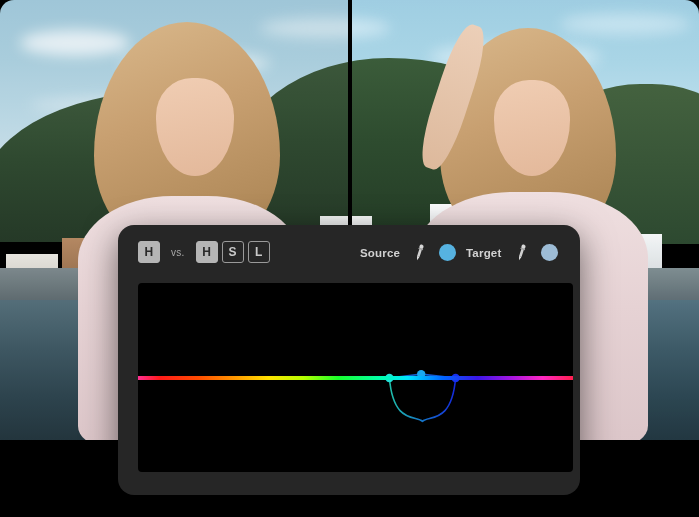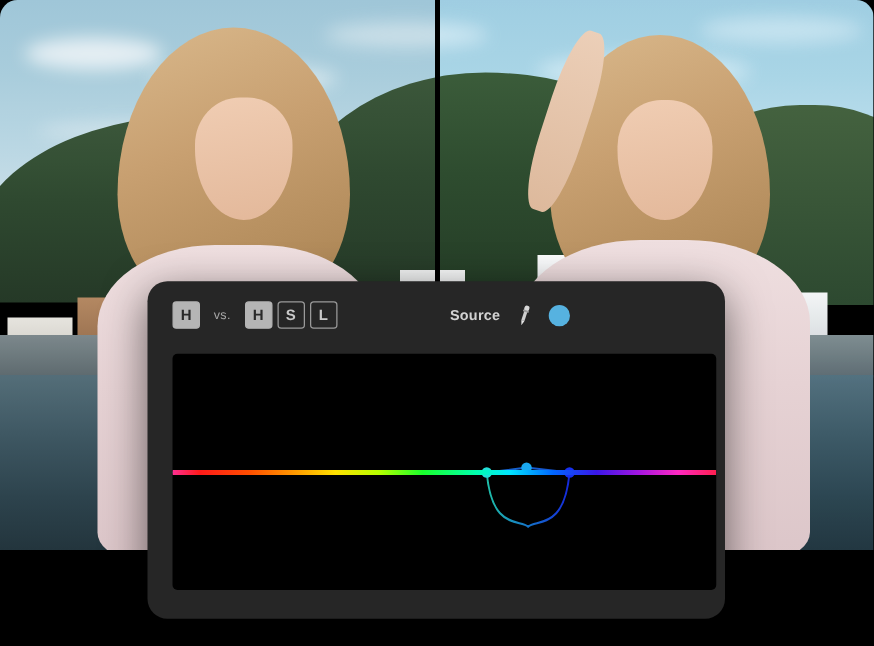--- a/index.html
+++ b/index.html
@@ -334,20 +334,32 @@
           <g transform="rotate(18 7.5 9.5)">
             <rect x="5.6" y="1.2" width="4.0" height="4.6" rx="1.9" fill="#d8d8d8"></rect>
             <rect x="6.3" y="5.4" width="2.6" height="8.2" fill="#cfcfcf"></rect>
             <path d="M6.3 13.6 L8.9 13.6 L7.6 17.6 Z" fill="#e6e6e6"></path>
             <rect x="5.2" y="5.0" width="4.8" height="1.5" rx="0.6" fill="#9e9e9e"></rect>
           </g>
         </svg>
         <span class="swatch" id="sw-source" style="background: rgb(86, 178, 224);"></span>
       </div>
 
+      <div class="picker-set picker-target">
+        <span class="picker-label">Target</span>
+        <svg class="dropper" viewBox="0 0 15 19">
+          <g transform="rotate(18 7.5 9.5)">
+            <rect x="5.6" y="1.2" width="4.0" height="4.6" rx="1.9" fill="#d8d8d8"></rect>
+            <rect x="6.3" y="5.4" width="2.6" height="8.2" fill="#cfcfcf"></rect>
+            <path d="M6.3 13.6 L8.9 13.6 L7.6 17.6 Z" fill="#e6e6e6"></path>
+            <rect x="5.2" y="5.0" width="4.8" height="1.5" rx="0.6" fill="#9e9e9e"></rect>
+          </g>
+        </svg>
+        <span class="swatch" id="sw-target" style="background: rgb(157, 188, 214);"></span>
+      </div>
     </div>
 
     <div class="graph">
       <div class="hue-strip" id="hue-strip" style="background: linear-gradient(90deg, rgb(255, 47, 146) 0%, rgb(255, 26, 26) 5%, rgb(255, 77, 0) 14%, rgb(255, 149, 0) 22%, rgb(255, 225, 0) 30%, rgb(182, 255, 0) 38%, rgb(25, 255, 43) 46%, rgb(0, 255, 176) 56%, rgb(0, 229, 255) 62%, rgb(0, 102, 255) 70%, rgb(58, 23, 232) 78%, rgb(167, 22, 224) 86%, rgb(255, 41, 194) 93%, rgb(255, 31, 79) 100%);"></div>
       <svg width="435" height="189" viewBox="0 0 435 189">
         <defs>
           <linearGradient id="dipgrad" x1="0" y1="0" x2="1" y2="0">
             <stop offset="0%" stop-color="#1fbfa8"></stop>
             <stop offset="50%" stop-color="#1574c8"></stop>
             <stop offset="100%" stop-color="#1428dc"></stop>

